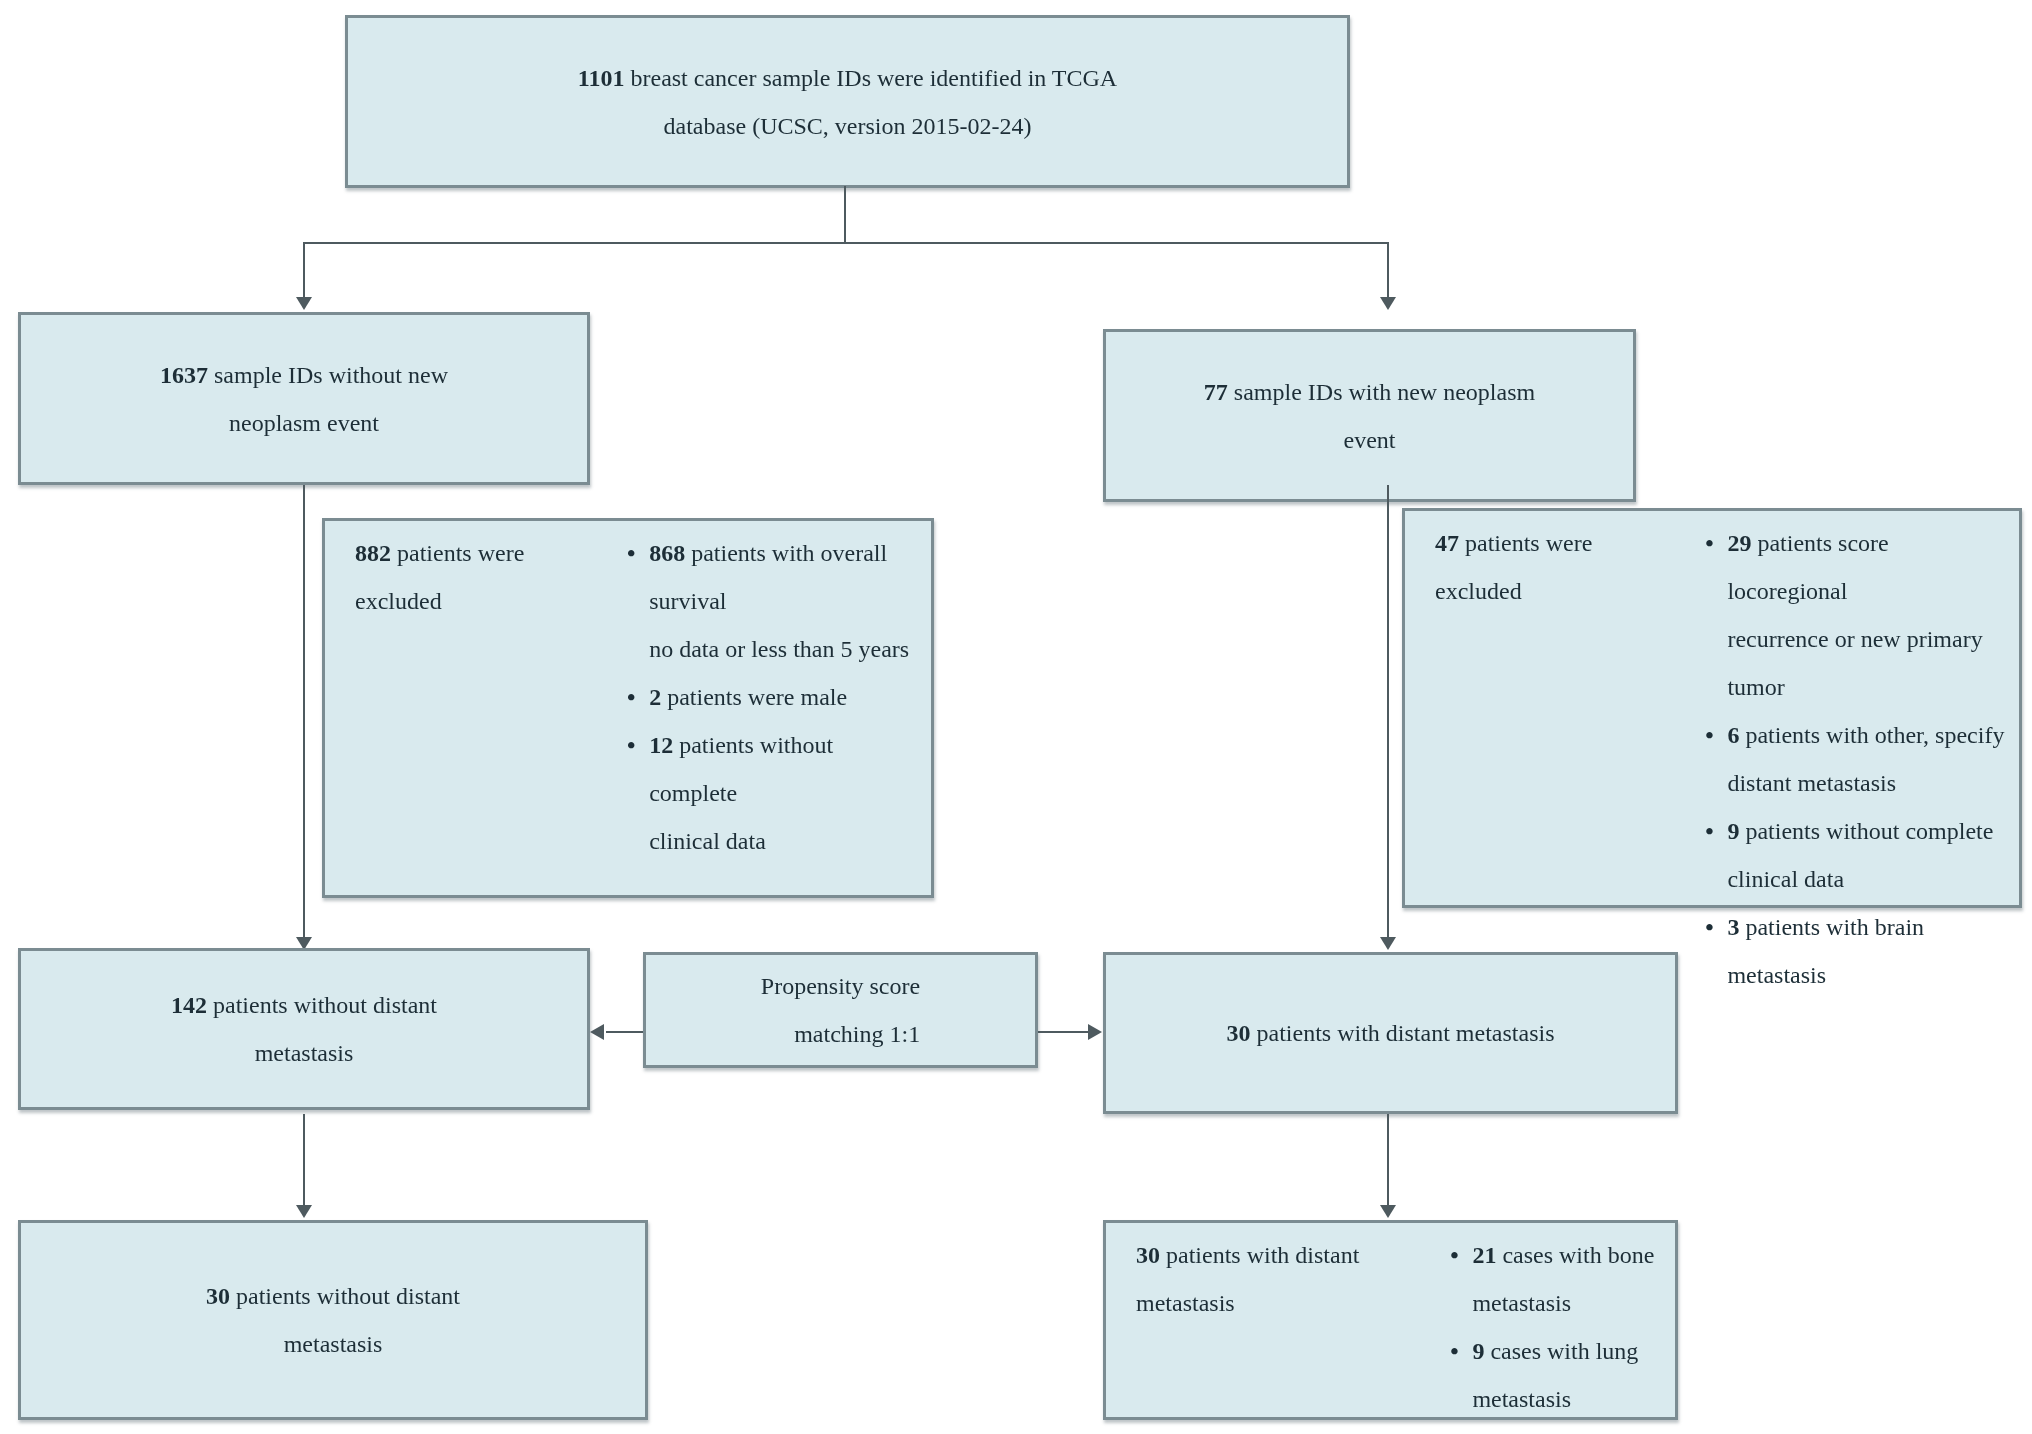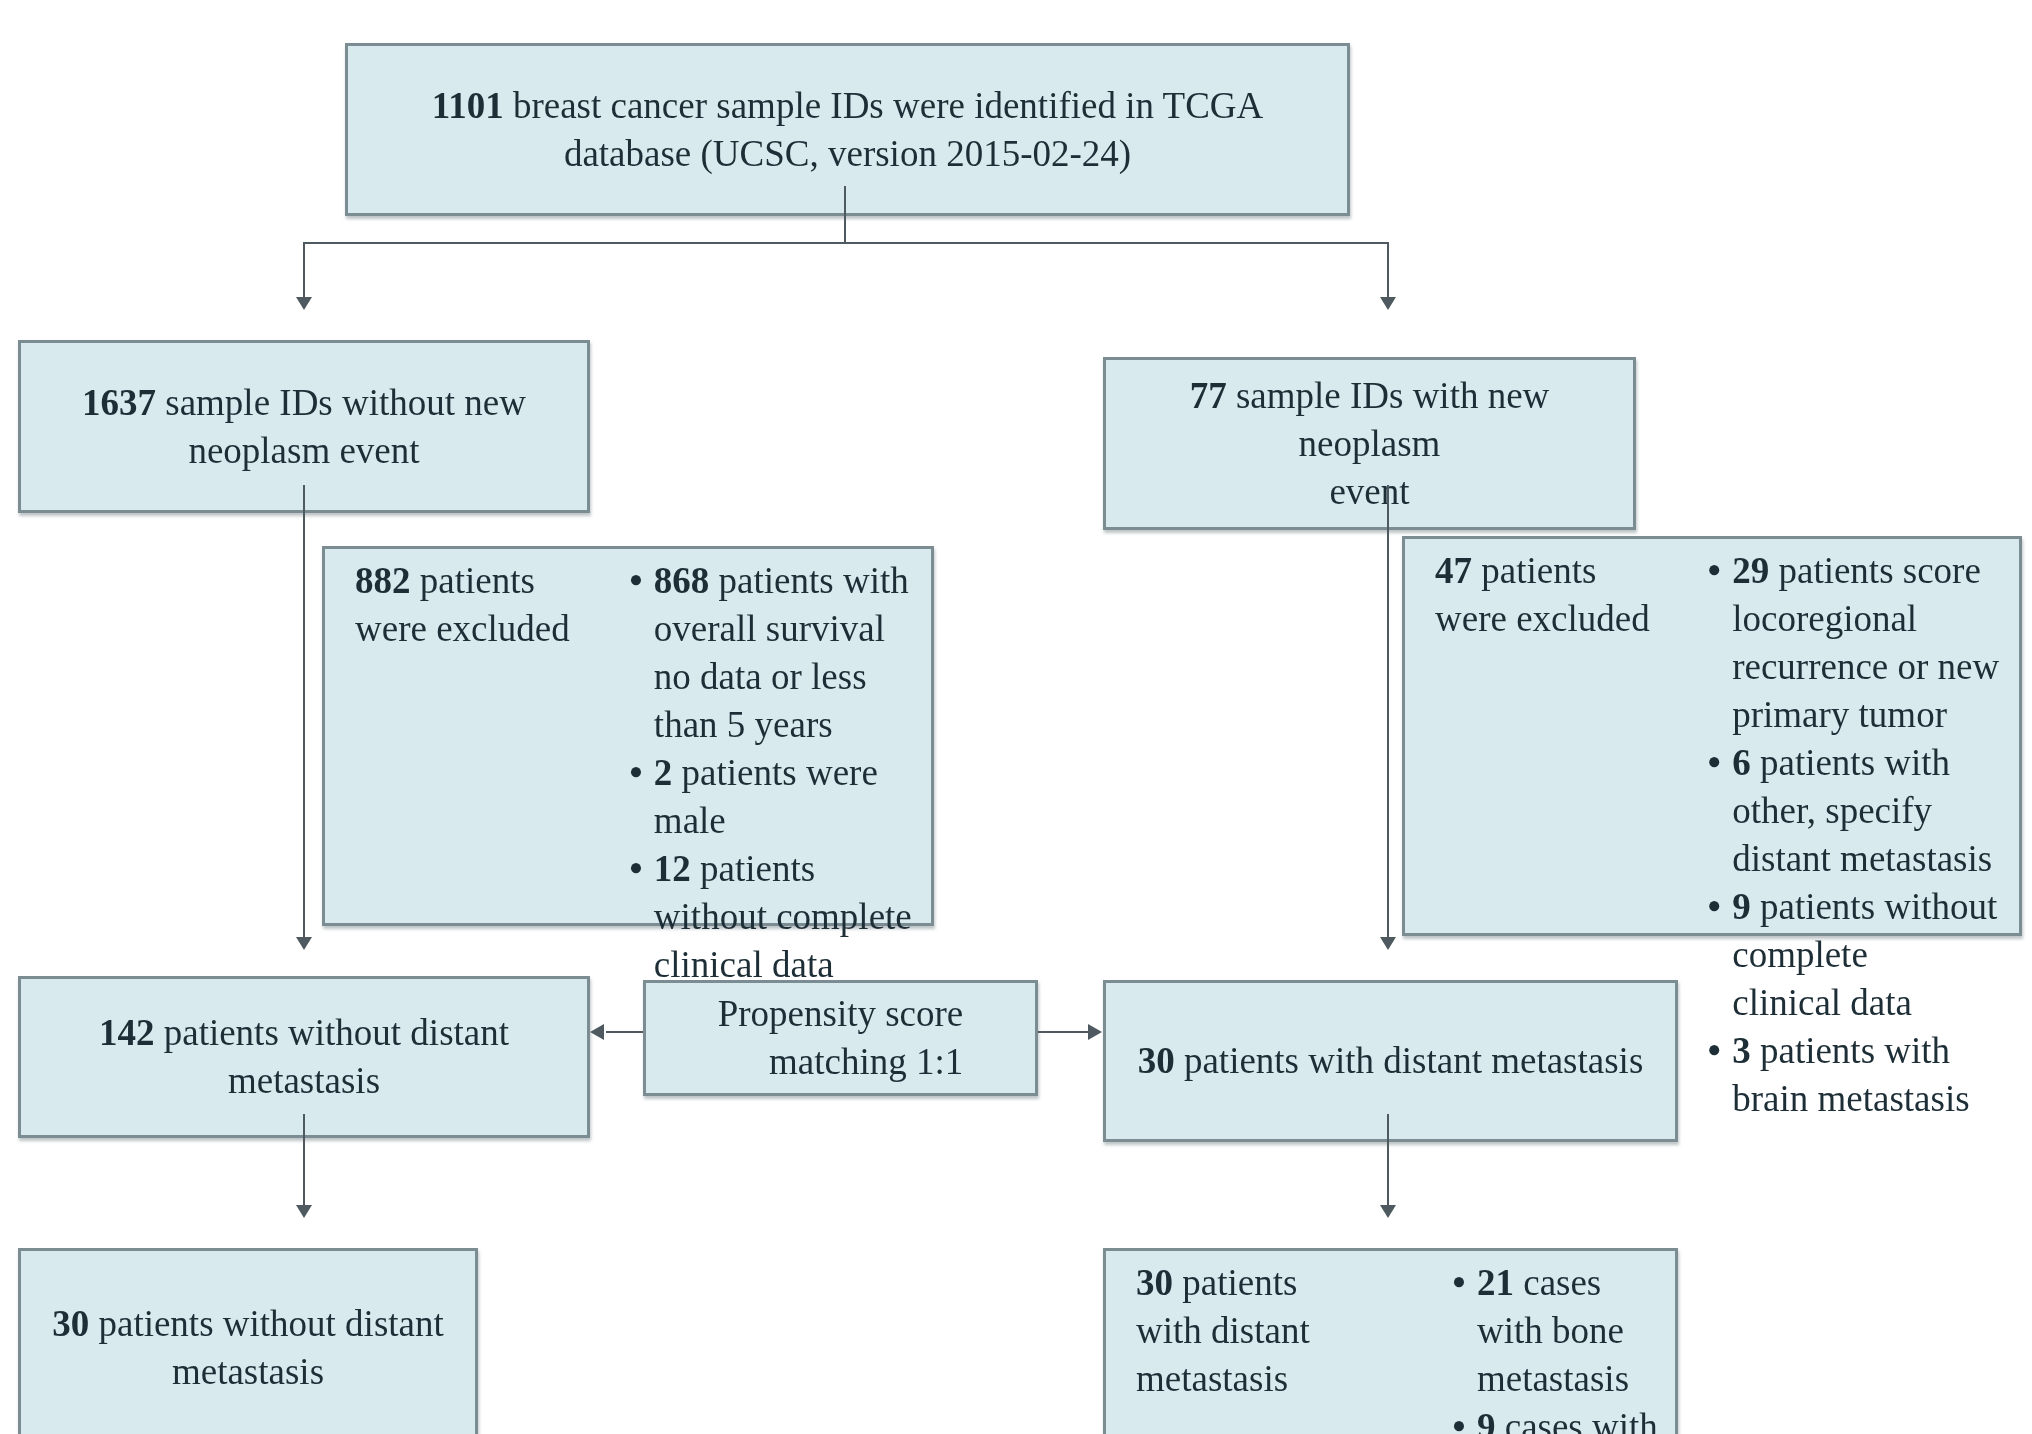--- a/index.html
+++ b/index.html
@@ -14,23 +14,22 @@
     position:relative;width:2032px;height:1434px;
     background:var(--page-bg);
     font-family:"Liberation Serif","DejaVu Serif",serif;
     color:var(--text);
   }
   .box{
     position:absolute;
     background:var(--box-fill);
     border:3px solid var(--box-border);
     box-sizing:border-box;
-    font-size:37px;line-height:48px;
+    font-size:24px;line-height:48px;
     box-shadow:1px 3px 3px rgba(110,125,130,.45);
-    margin-top:28px;
   }
   .center{display:flex;align-items:center;justify-content:center;text-align:center;padding:6px 14px;}
   .leftbox{display:flex;flex-direction:row;justify-content:center;text-align:left;padding:8px 12px 8px 30px;}
   .num{font-weight:bold;}
   .t{white-space:pre-line;}
   .bullets{margin-left:34px;}
   .bullets.wide{margin-left:70px;}
   .bullet{display:flex;align-items:flex-start;}
   .dot{flex:none;width:36px;text-align:center;font-weight:bold;}
   .bt{flex:1;}
@@ -42,21 +41,21 @@
 
   
   #box-source{left:345px;top:15px;width:1005px;height:173px;}
   #box-1024{left:18px;top:312px;width:572px;height:173px;}
   #box-77{left:1103px;top:329px;width:533px;height:173px;}
   #excl-left{left:322px;top:518px;width:612px;height:380px;}
   #excl-right{left:1402px;top:508px;width:620px;height:400px;}
   #box-142{left:18px;top:948px;width:572px;height:162px;}
   #box-psm{left:643px;top:952px;width:395px;height:116px;text-align:right;}
   #box-30with{left:1103px;top:952px;width:575px;height:162px;}
-  #box-30without{left:18px;top:1220px;width:460px;height:200px;}
+  #box-30without{left:18px;top:1220px;width:630px;height:200px;}
   #box-30detail{left:1103px;top:1220px;width:575px;height:200px;}
 
   
   #stem{left:844px;top:186px;height:58px;}
   #branch{left:304px;top:242px;width:1085px;}
   #dropL1{left:303px;top:242px;height:56px;}
   #arrL1{left:296px;top:297px;}
   #dropR1{left:1387px;top:242px;height:56px;}
   #arrR1{left:1380px;top:297px;}
   #dropL2{left:303px;top:485px;height:452px;}

